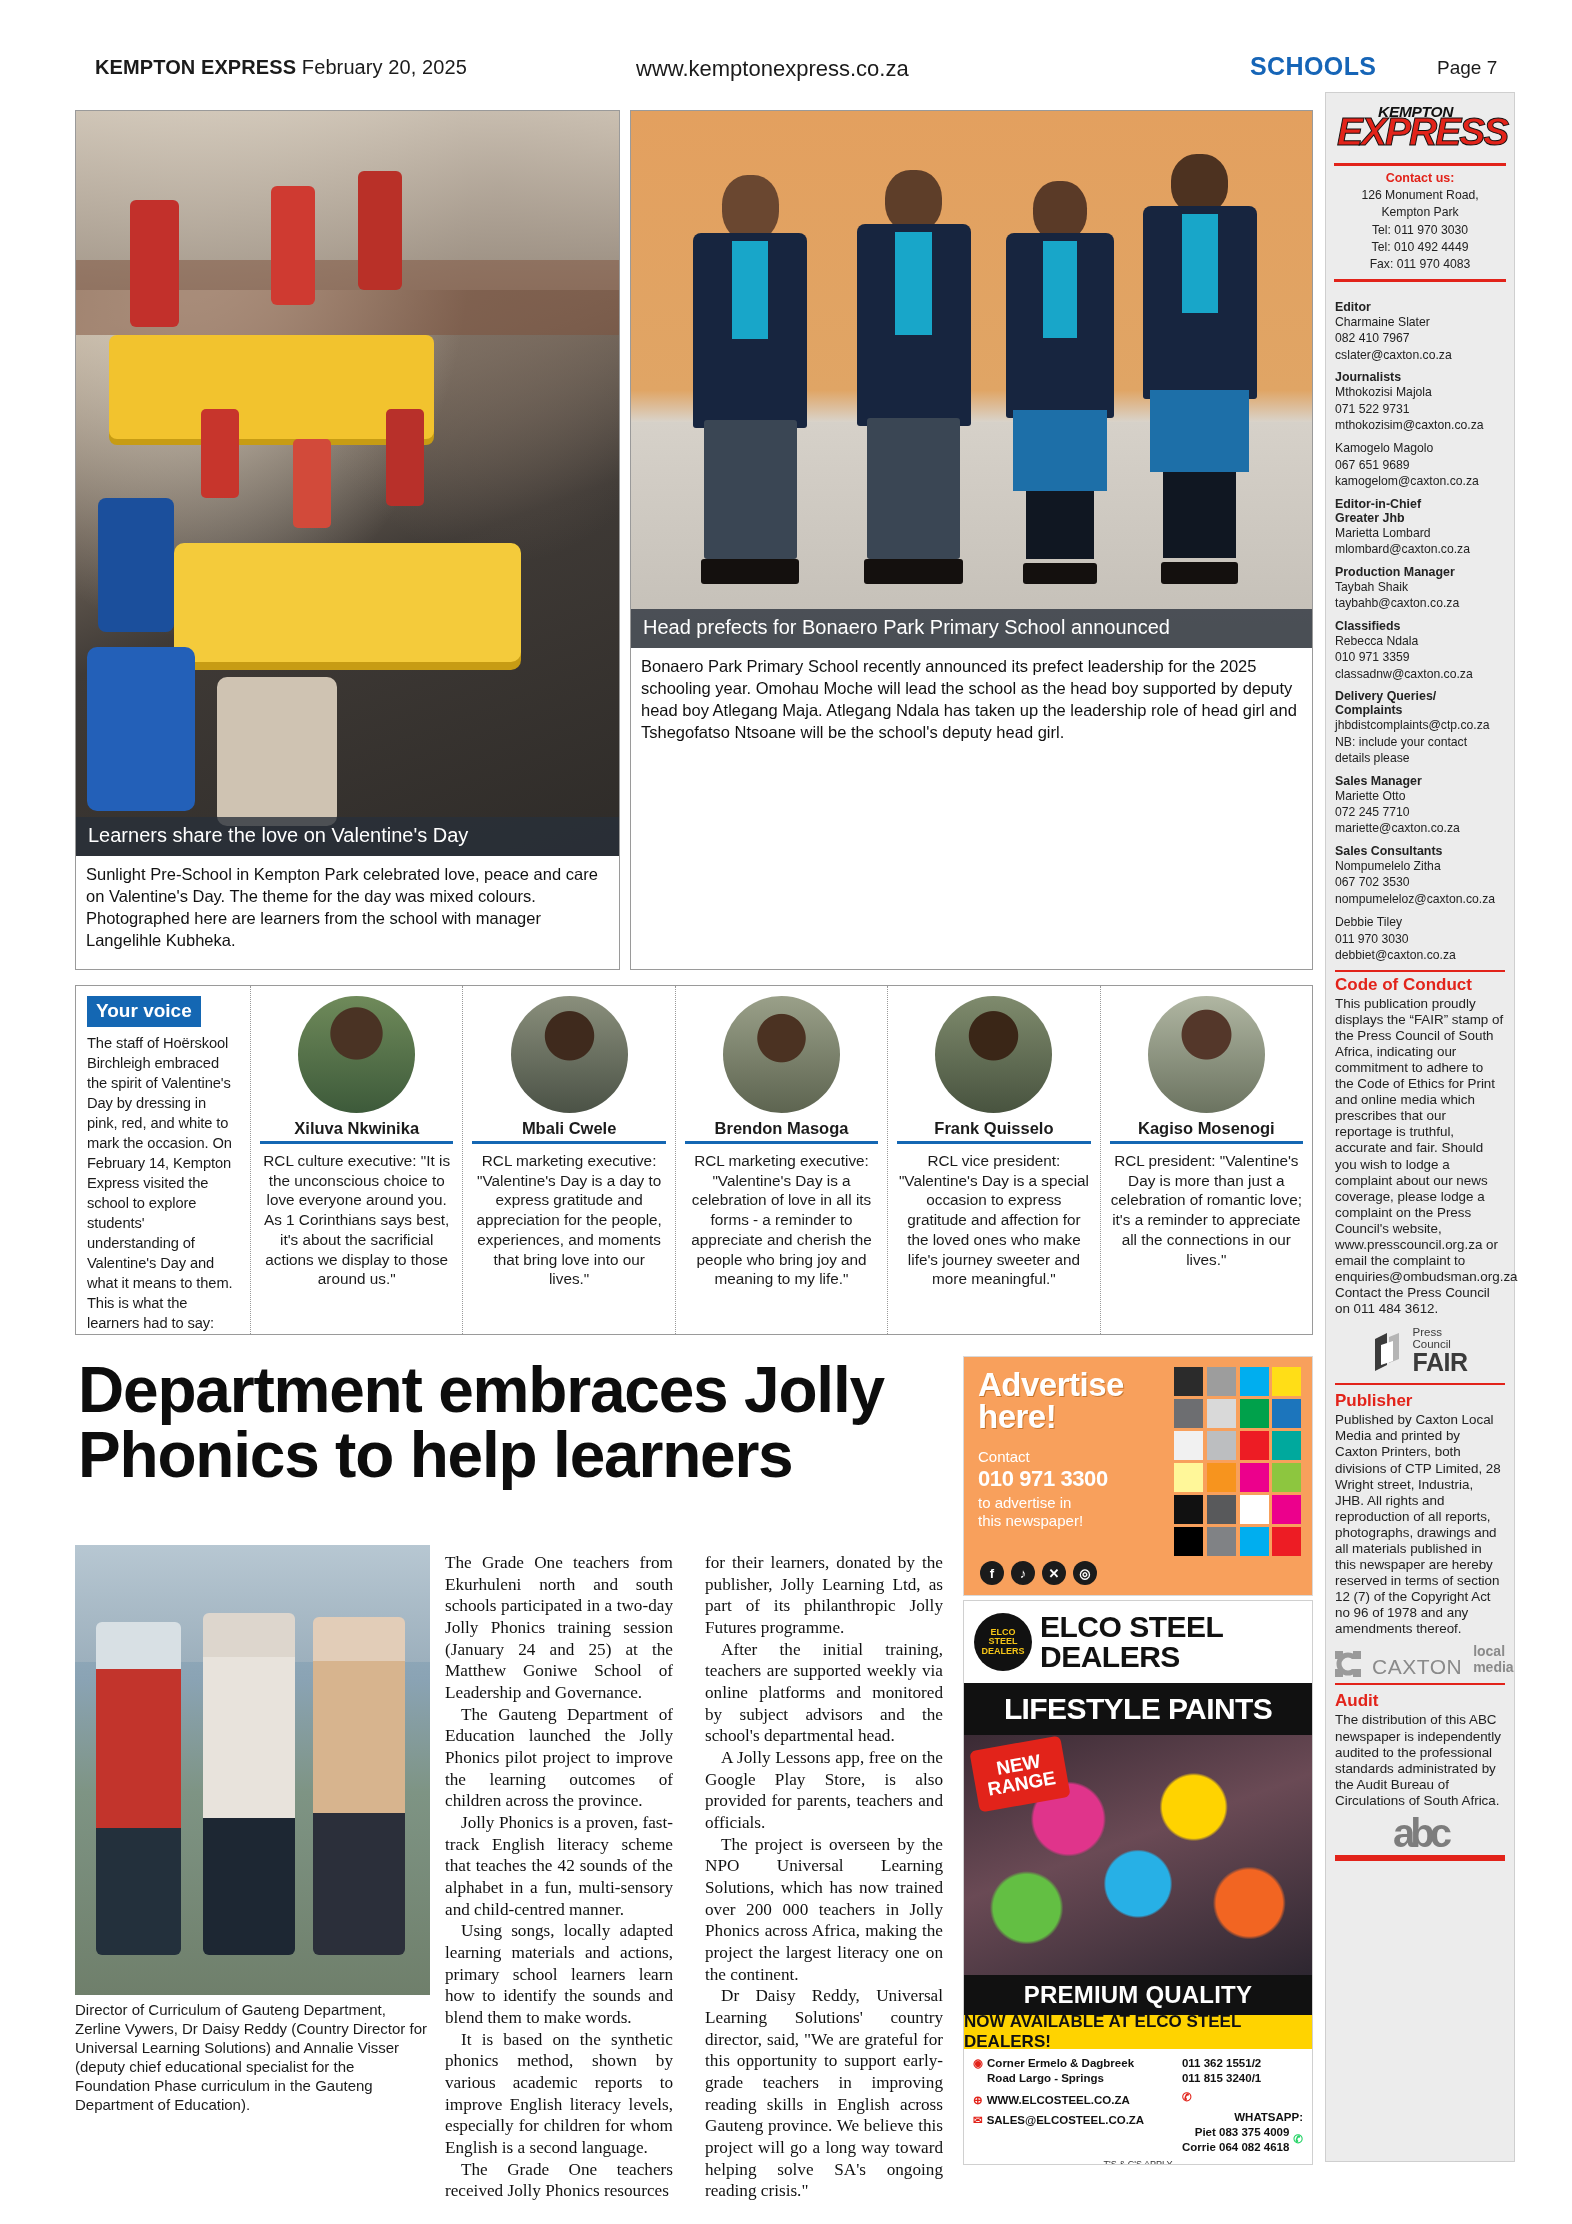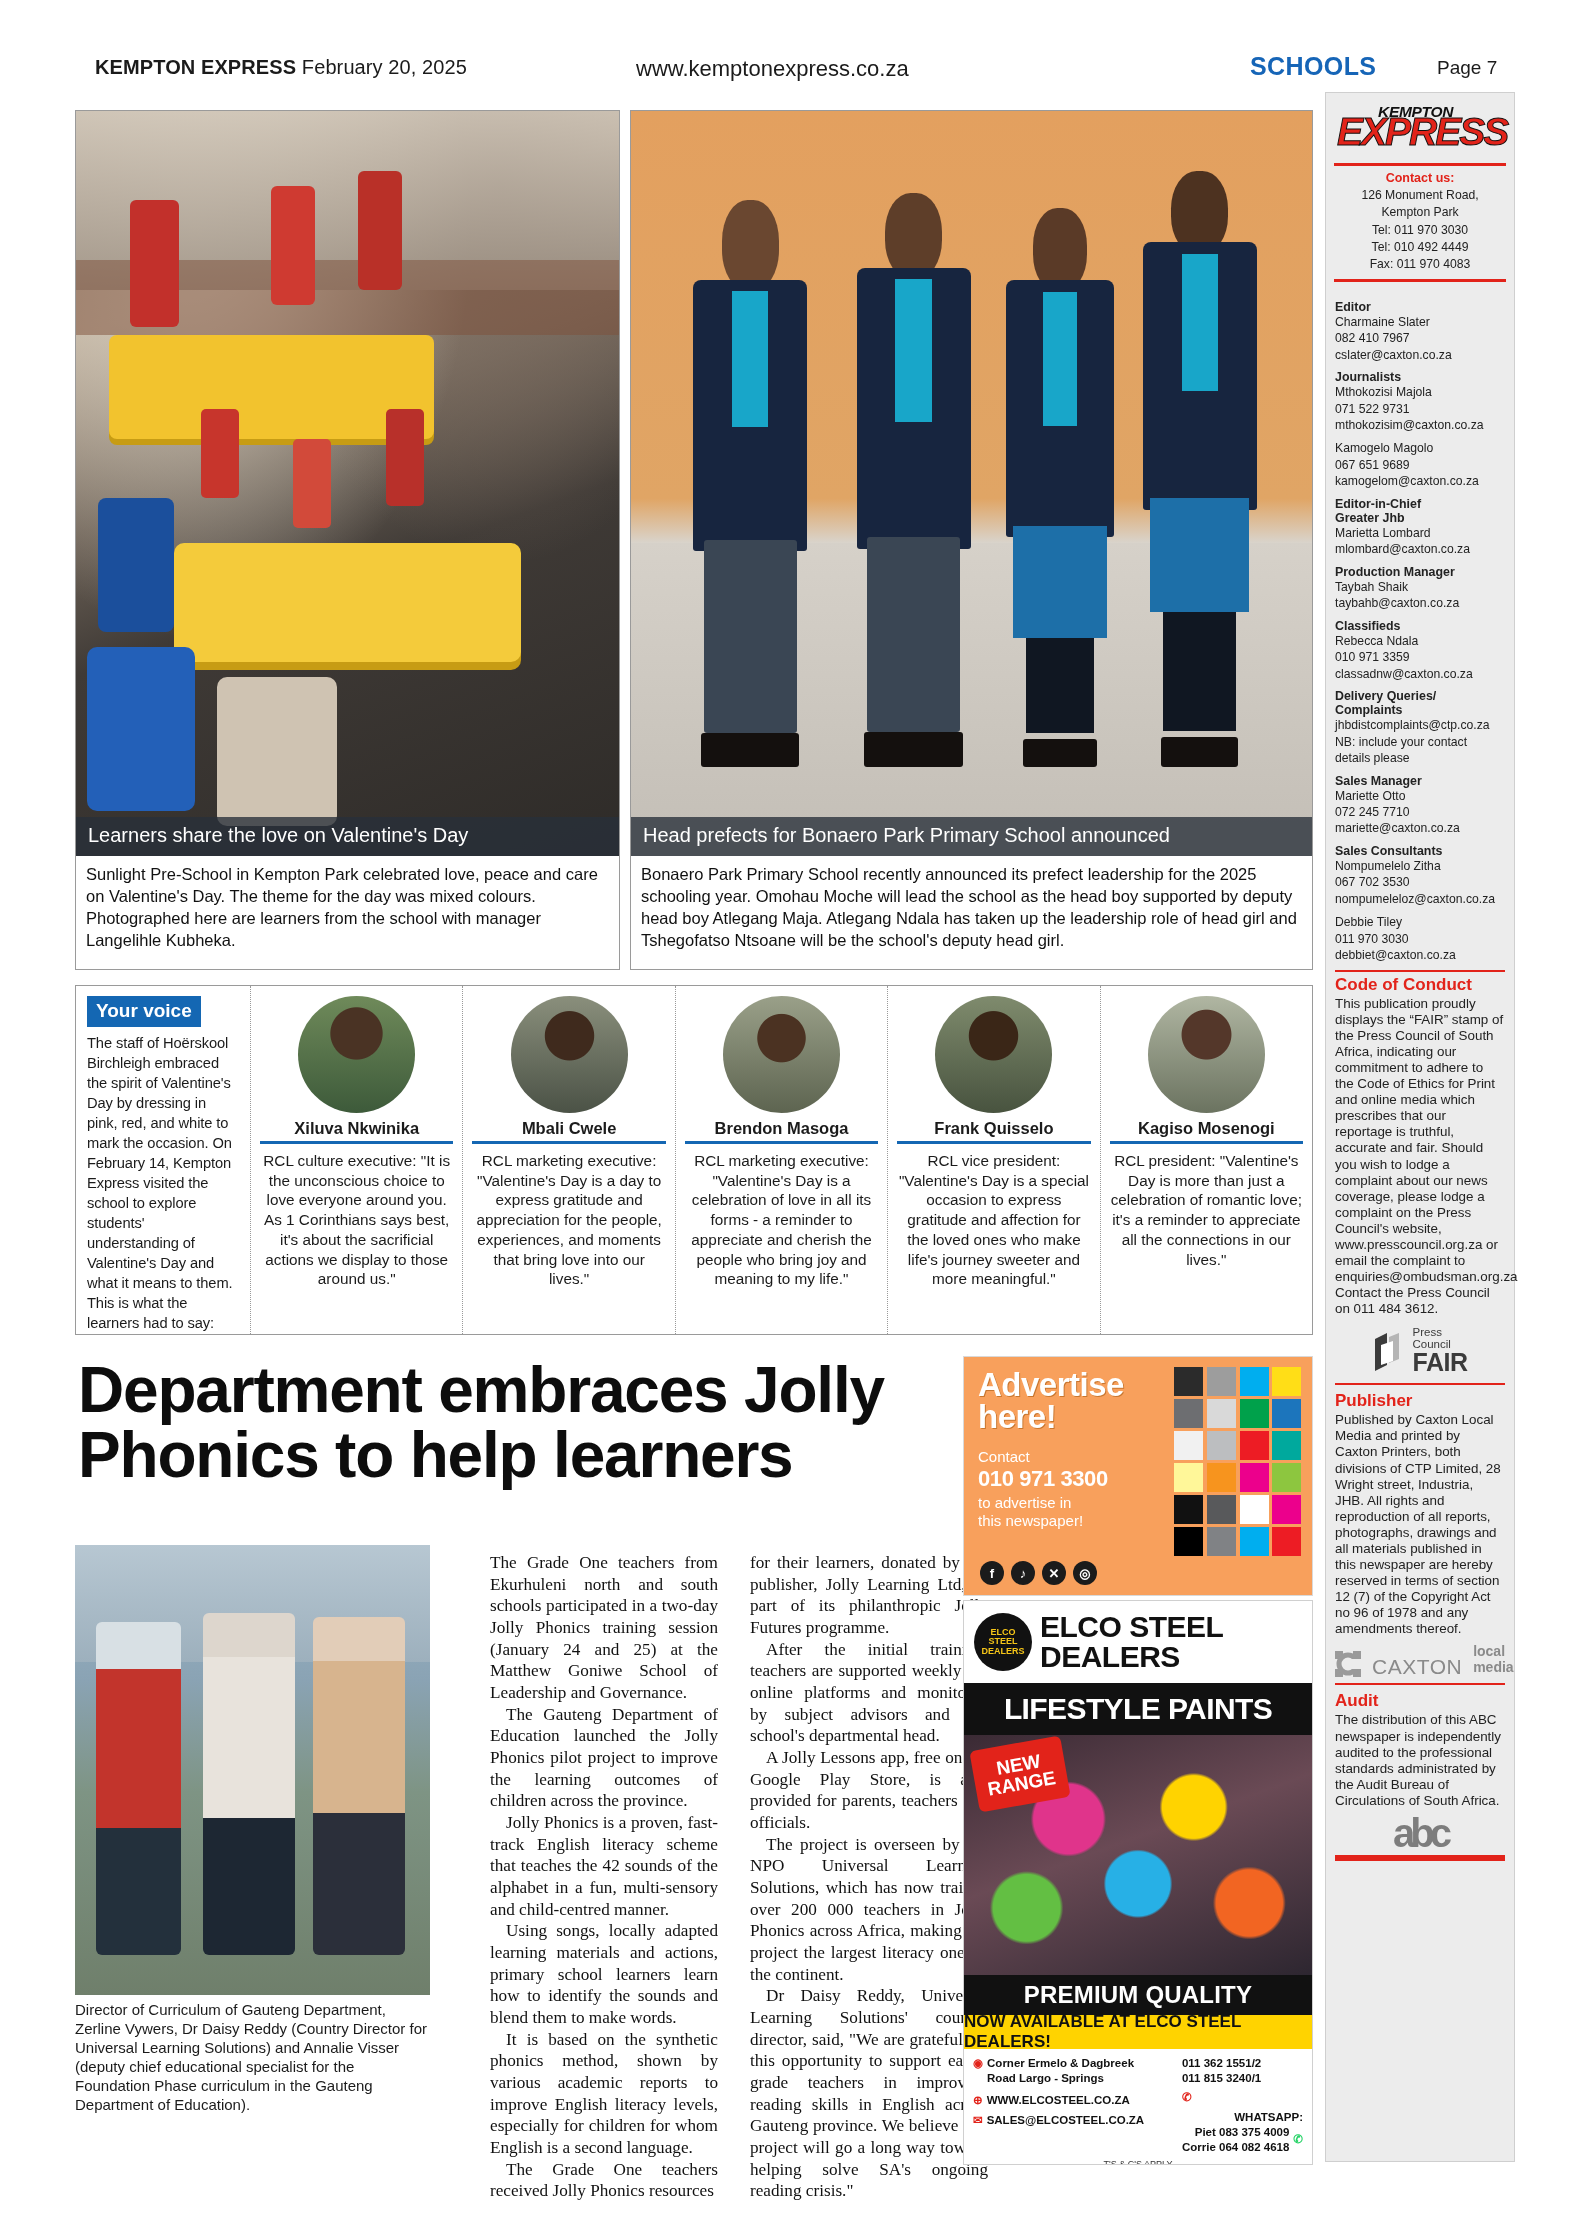--- a/index.html
+++ b/index.html
@@ -61,21 +61,21 @@
   
   #main-headline{
     position:absolute; left:78px; top:1358px; width:880px;
     font-family:"Liberation Sans Narrow","Liberation Sans",sans-serif;
     font-weight:900; font-size:64px; line-height:1.02; letter-spacing:-1.2px;
     color:#0d0d0d;
   }
   #main-headline .l2{ display:block; }
 
   
-  .art-col{ position:absolute; font-family:"Liberation Serif", serif; font-size:17.2px; line-height:1.26; text-align:justify; color:#111;margin-left:45px;}
+  .art-col{ position:absolute; font-family:"Liberation Serif", serif; font-size:17.2px; line-height:1.26; text-align:justify; color:#111;}
   .art-col p{ margin:0; text-indent:16px;}
   .art-col p.first{ text-indent:0; }
 
   #article-photo{ position:absolute; left:75px; top:1545px; width:355px; height:450px; overflow:hidden; background:#b9c2cc; }
   #article-photo-caption{
     position:absolute; left:75px; top:2000px; width:358px;
     font-family:"Liberation Sans Narrow","Liberation Sans",sans-serif;
     font-size:15px; line-height:1.27;
   }
 
@@ -172,21 +172,21 @@
     <div style="position:absolute;left:52%;top:8%;width:8%;height:16%;background:#b93028;border-radius:6px;"></div>
     <div style="position:absolute;left:23%;top:40%;width:7%;height:12%;background:#c7352c;border-radius:5px;"></div>
     <div style="position:absolute;left:40%;top:44%;width:7%;height:12%;background:#d24a3a;border-radius:5px;"></div>
     <div style="position:absolute;left:57%;top:40%;width:7%;height:13%;background:#b8302a;border-radius:5px;"></div>
     <div class="photo-caption-bar">Learners share the love on Valentine's Day</div>
   </div>
   <div class="photo-text">Sunlight Pre-School in Kempton Park celebrated love, peace and care on Valentine's Day. The theme for the day was mixed colours. Photographed here are learners from the school with manager Langelihle Kubheka.</div>
 </div>
 
 <div class="photo-block" style="left:630px; top:110px; width:683px; height:860px;">
-  <div class="photo-img" style="height:745px; background:linear-gradient(180deg,#e3a05f 0%,#e0a565 52%,#d9d4cc 58%,#cfcac2 100%);">
+  <div class="photo-img" style="height:537px; background:linear-gradient(180deg,#e3a05f 0%,#e0a565 52%,#d9d4cc 58%,#cfcac2 100%);">
     <div style="position:absolute;left:0;top:58%;width:100%;height:42%;background:linear-gradient(180deg,#d6d1c9,#c3beb6);"></div>
 
     <div style="position:absolute;left:8%;top:12%;width:19%;height:76%;">
       <div style="position:absolute;left:28%;top:0;width:44%;height:16%;background:#6a4730;border-radius:45%;"></div>
       <div style="position:absolute;left:6%;top:14%;width:88%;height:48%;background:#17253f;border-radius:8px 8px 3px 3px;"></div>
       <div style="position:absolute;left:36%;top:16%;width:28%;height:24%;background:#18a6c9;"></div>
       <div style="position:absolute;left:14%;top:60%;width:72%;height:34%;background:#3a4654;border-radius:3px;"></div>
       <div style="position:absolute;left:12%;bottom:0;width:76%;height:6%;background:#14100e;border-radius:3px;"></div>
     </div>
     <div style="position:absolute;left:32%;top:11%;width:19%;height:77%;">

